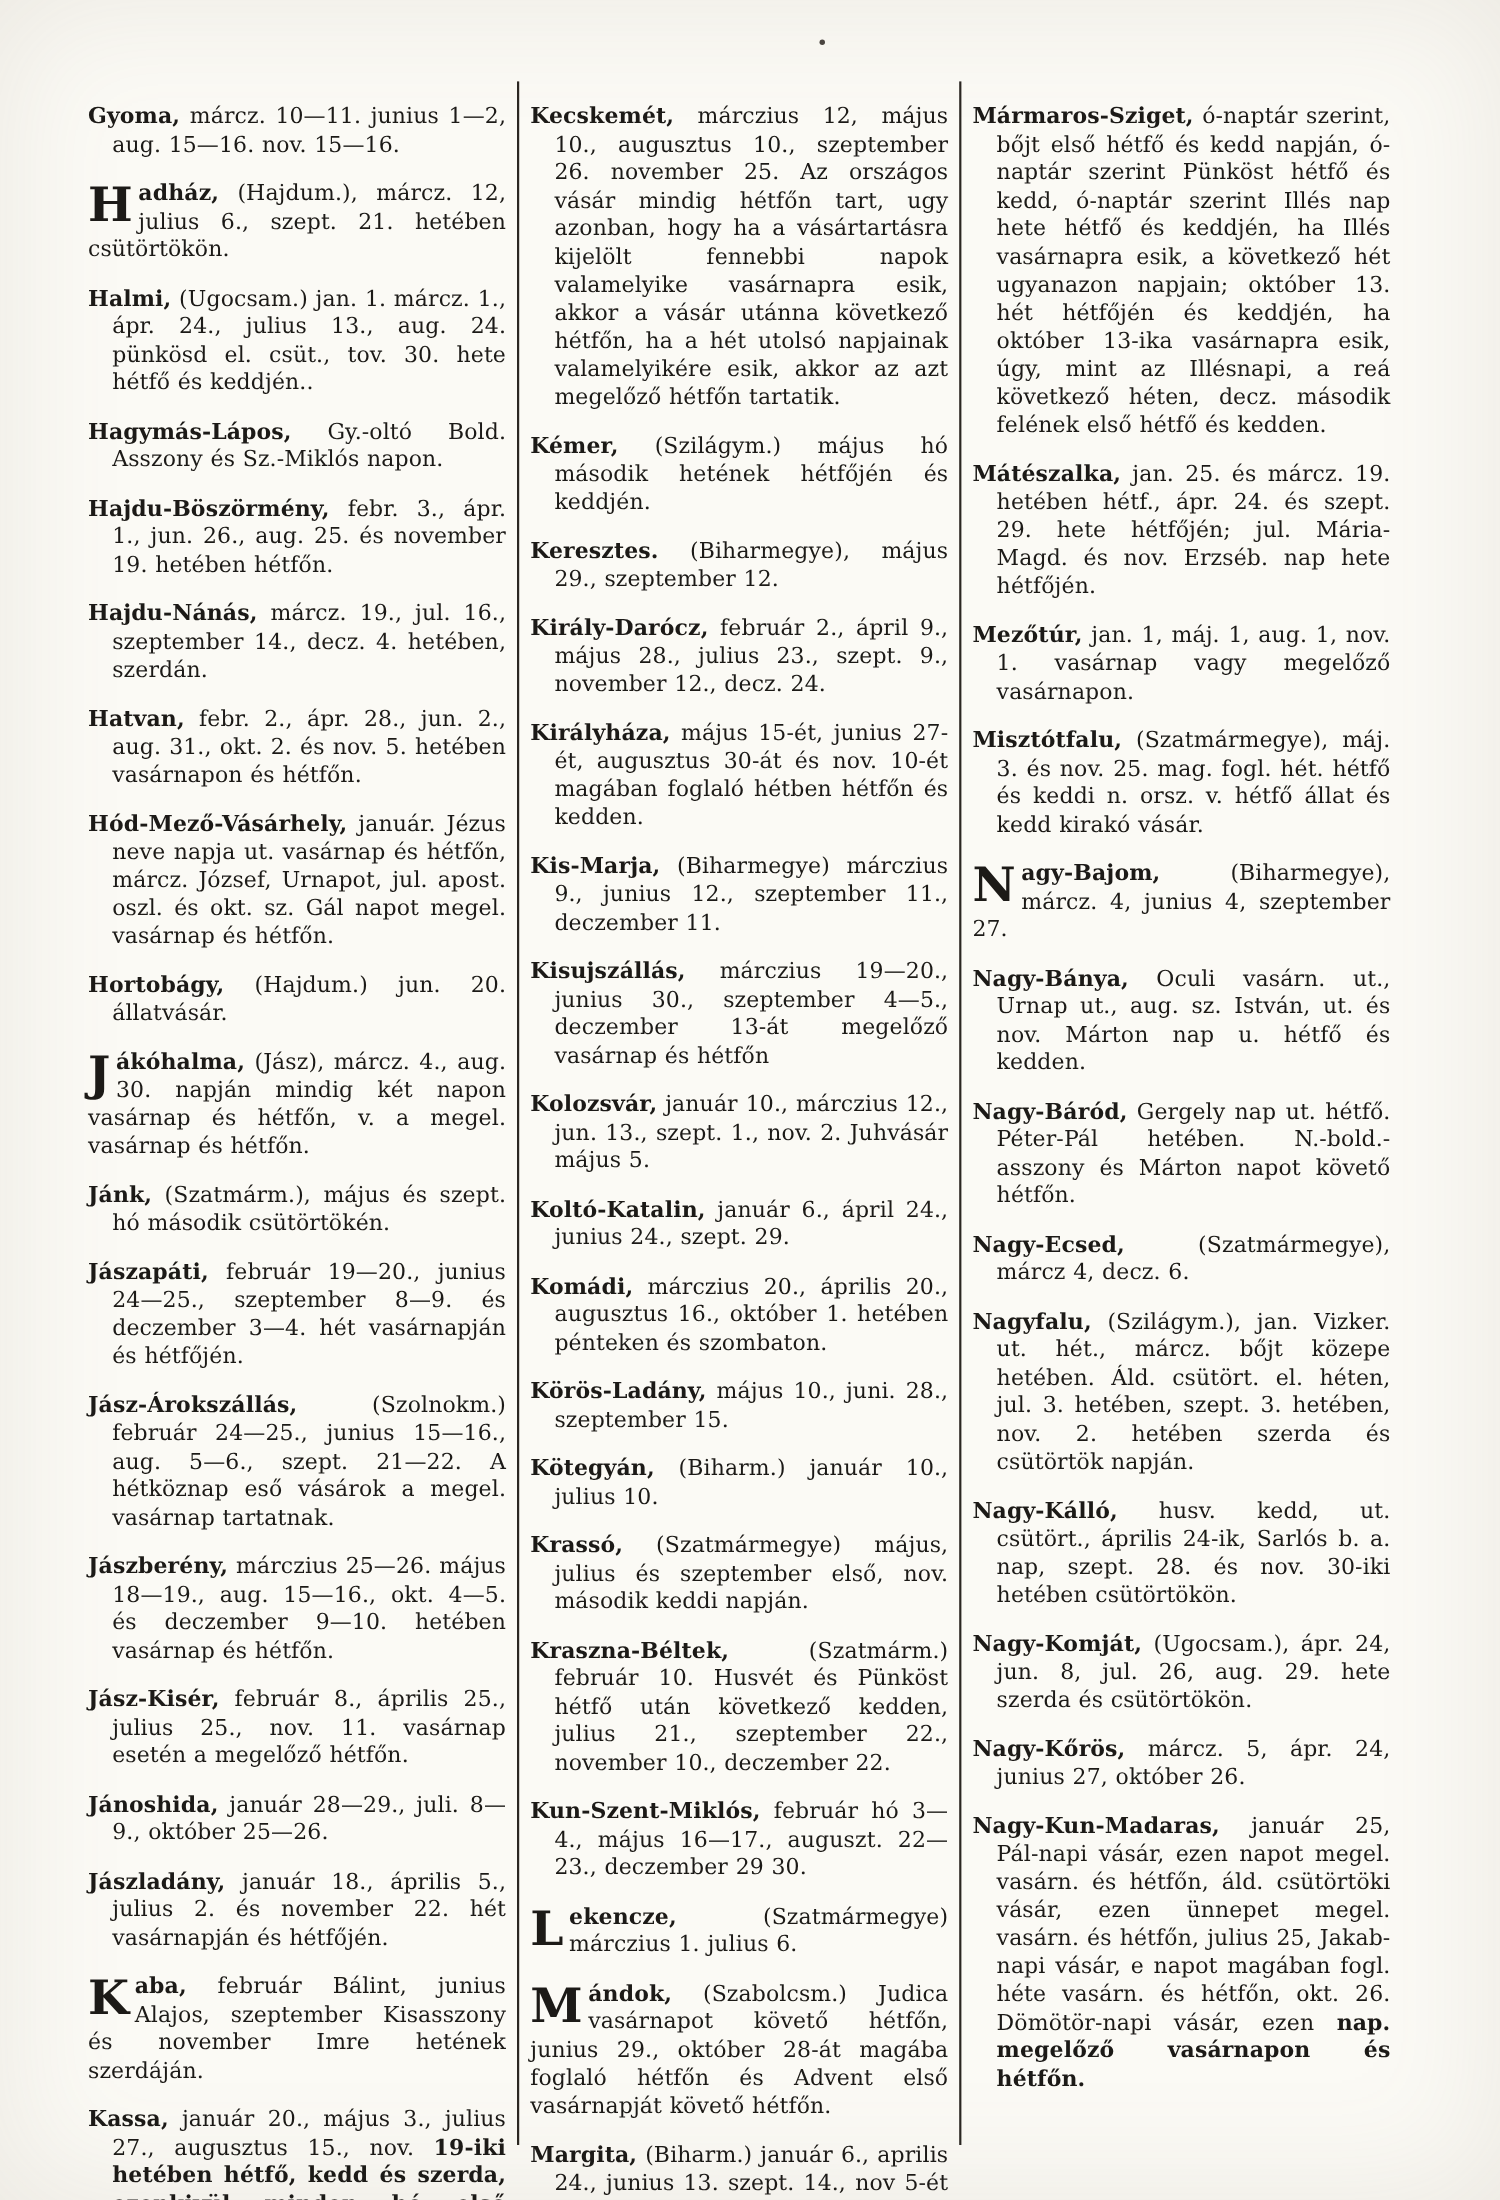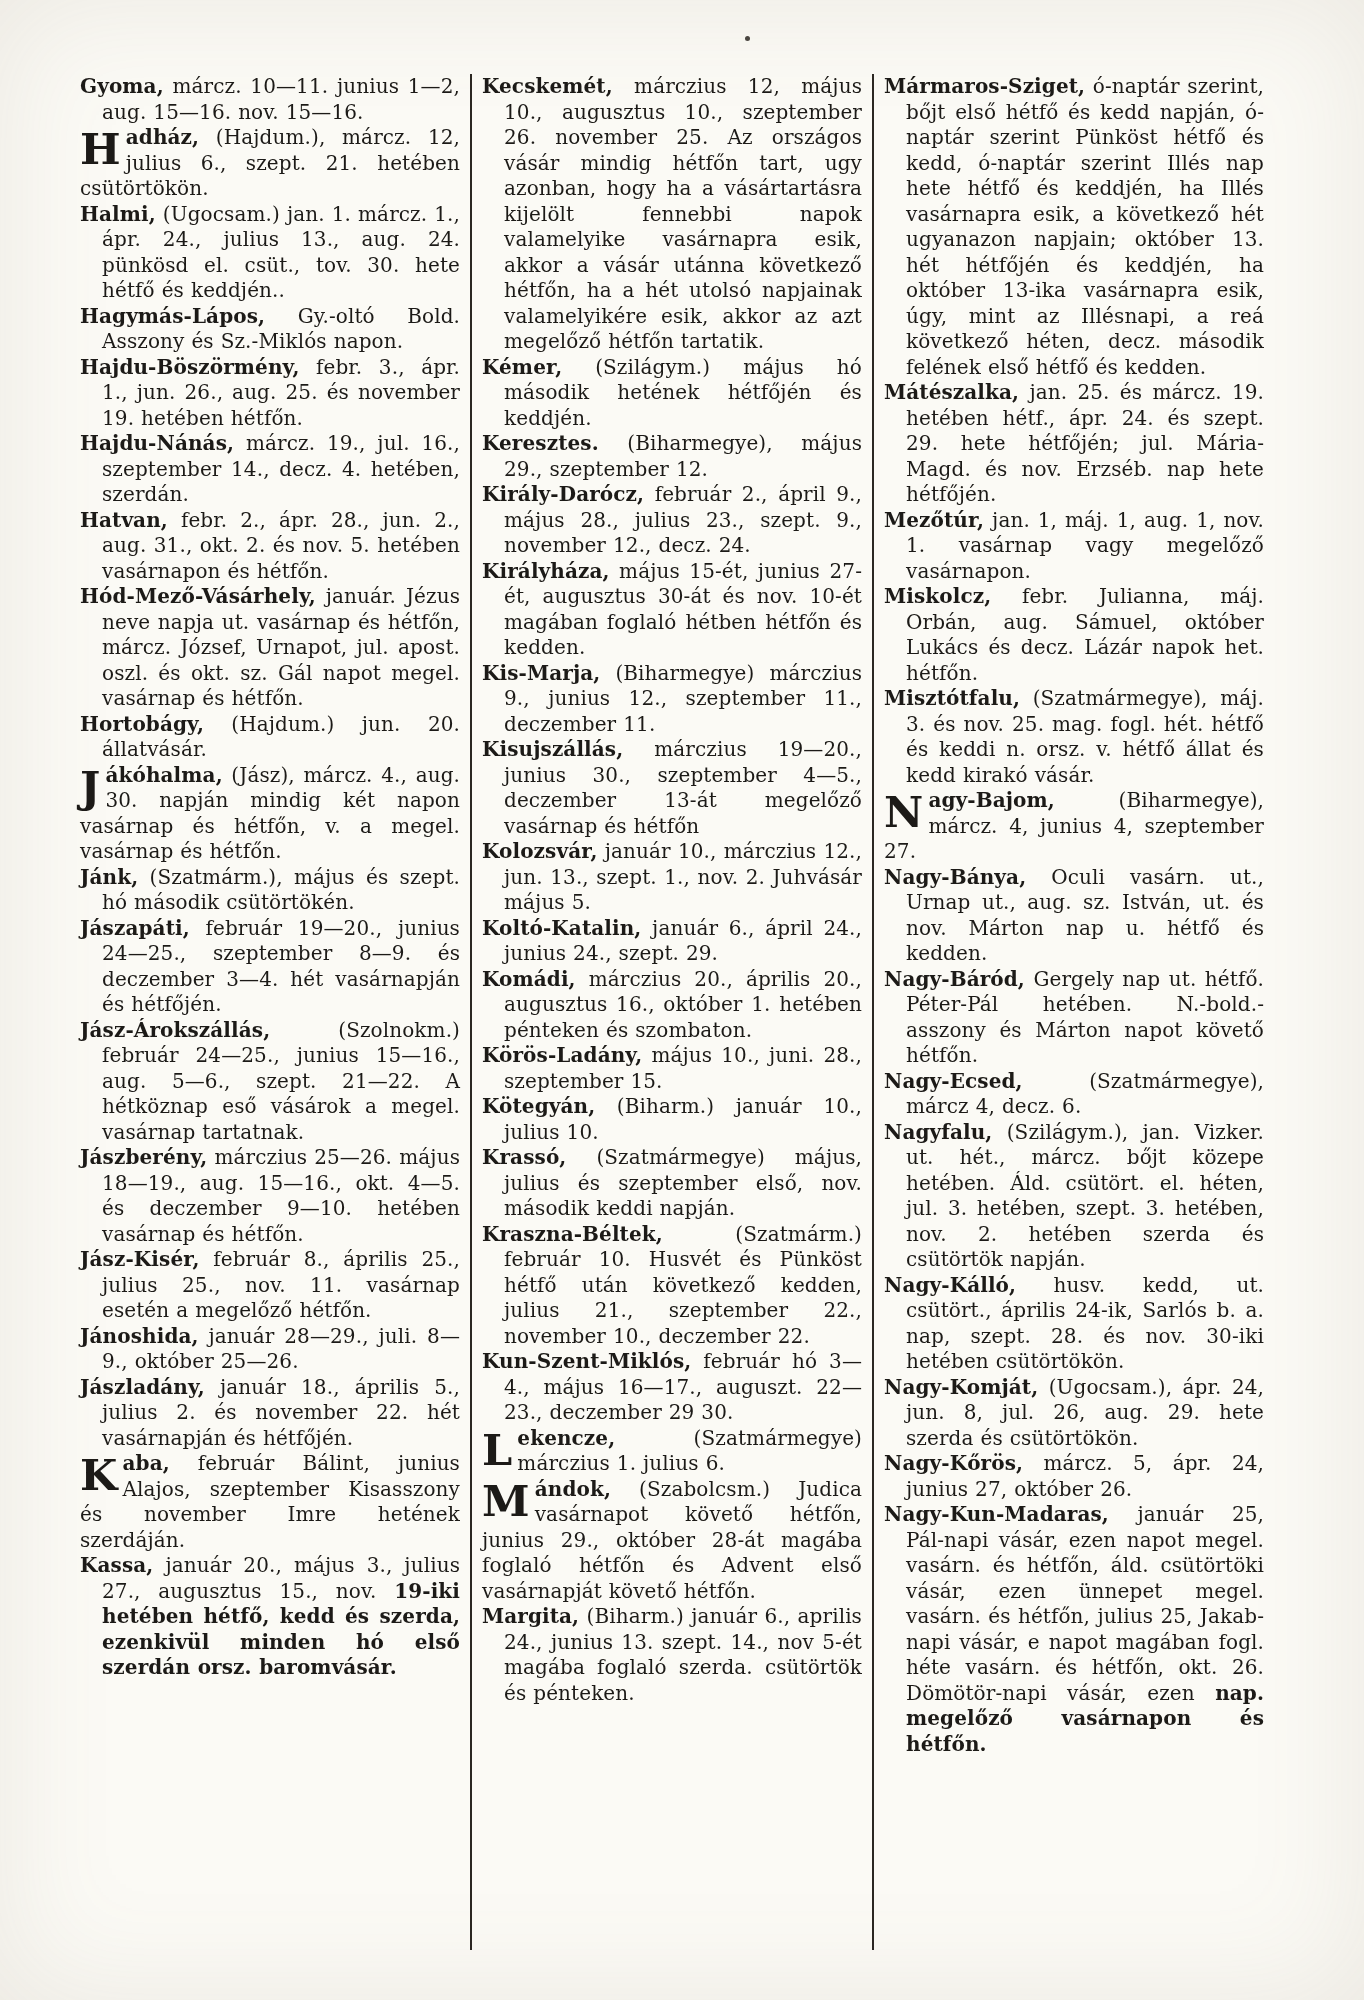--- a/index.html
+++ b/index.html
@@ -32,20 +32,21 @@
     background:var(--rule, #2b2722);
   }
   p.entry {
     font-size:20px;
     line-height:25.5px;
     text-align:justify;
     padding-left:22px;
     text-indent:-22px;
     letter-spacing:0.1px;
     word-spacing:0.5px;
+    margin-top:19px;
   }
   p.entry.has-cap { padding-left:0; text-indent:0; }
   .town { font-weight:bold; }
   .bold-tail { font-weight:bold; }
   .dropcap {
     float:left;
     font-weight:bold;
     font-size:43px;
     line-height:1;
     padding:3px 5px 0 0;
@@ -97,21 +98,20 @@
         <p class="entry"><span class="town">Kun-Szent-Miklós,</span> február hó 3—4., május 16—17., auguszt. 22—23., deczember 29 30.</p>
         <p class="entry has-cap"><span class="dropcap">L</span><span class="town">ekencze,</span> (Szatmármegye) márczius 1. julius 6.</p>
         <p class="entry has-cap"><span class="dropcap">M</span><span class="town">ándok,</span> (Szabolcsm.) Judica vasárnapot követő hétfőn, junius 29., október 28-át magába foglaló hétfőn és Advent első vasárnapját követő hétfőn.</p>
         <p class="entry"><span class="town">Margita,</span> (Biharm.) január 6., aprilis 24., junius 13. szept. 14., nov 5-ét magába foglaló szerda. csütörtök és pénteken.</p>
       </div>
     <div class="divider"></div>
     <div class="col">
         <p class="entry"><span class="town">Mármaros-Sziget,</span> ó-naptár szerint, bőjt első hétfő és kedd napján, ó-naptár szerint Pünköst hétfő és kedd, ó-naptár szerint Illés nap hete hétfő és keddjén, ha Illés vasárnapra esik, a következő hét ugyanazon napjain; október 13. hét hétfőjén és keddjén, ha október 13-ika vasárnapra esik, úgy, mint az Illésnapi, a reá következő héten, decz. második felének első hétfő és kedden.</p>
         <p class="entry"><span class="town">Mátészalka,</span> jan. 25. és márcz. 19. hetében hétf., ápr. 24. és szept. 29. hete hétfőjén; jul. Mária-Magd. és nov. Erzséb. nap hete hétfőjén.</p>
         <p class="entry"><span class="town">Mezőtúr,</span> jan. 1, máj. 1, aug. 1, nov. 1. vasárnap vagy megelőző vasárnapon.</p>
-        <p class="entry"><span class="town">Miskolcz,</span> febr. Julianna, máj. Orbán, aug. Sámuel, október Lukács és decz. Lázár napok het. hétfőn.</p>
         <p class="entry"><span class="town">Misztótfalu,</span> (Szatmármegye), máj. 3. és nov. 25. mag. fogl. hét. hétfő és keddi n. orsz. v. hétfő állat és kedd kirakó vásár.</p>
         <p class="entry has-cap"><span class="dropcap">N</span><span class="town">agy-Bajom,</span> (Biharmegye), márcz. 4, junius 4, szeptember 27.</p>
         <p class="entry"><span class="town">Nagy-Bánya,</span> Oculi vasárn. ut., Urnap ut., aug. sz. István, ut. és nov. Márton nap u. hétfő és kedden.</p>
         <p class="entry"><span class="town">Nagy-Báród,</span> Gergely nap ut. hétfő. Péter-Pál hetében. N.-bold.-asszony és Márton napot követő hétfőn.</p>
         <p class="entry"><span class="town">Nagy-Ecsed,</span> (Szatmármegye), márcz 4, decz. 6.</p>
         <p class="entry"><span class="town">Nagyfalu,</span> (Szilágym.), jan. Vizker. ut. hét., márcz. bőjt közepe hetében. Áld. csütört. el. héten, jul. 3. hetében, szept. 3. hetében, nov. 2. hetében szerda és csütörtök napján.</p>
         <p class="entry"><span class="town">Nagy-Kálló,</span> husv. kedd, ut. csütört., április 24-ik, Sarlós b. a. nap, szept. 28. és nov. 30-iki hetében csütörtökön.</p>
         <p class="entry"><span class="town">Nagy-Komját,</span> (Ugocsam.), ápr. 24, jun. 8, jul. 26, aug. 29. hete szerda és csütörtökön.</p>
         <p class="entry"><span class="town">Nagy-Kőrös,</span> márcz. 5, ápr. 24, junius 27, október 26.</p>
         <p class="entry"><span class="town">Nagy-Kun-Madaras,</span> január 25, Pál-napi vásár, ezen napot megel. vasárn. és hétfőn, áld. csütörtöki vásár, ezen ünnepet megel. vasárn. és hétfőn, julius 25, Jakab-napi vásár, e napot magában fogl. héte vasárn. és hétfőn, okt. 26. Dömötör-napi vásár, ezen <span class="bold-tail">nap. megelőző vasárnapon és hétfőn.</span></p>

